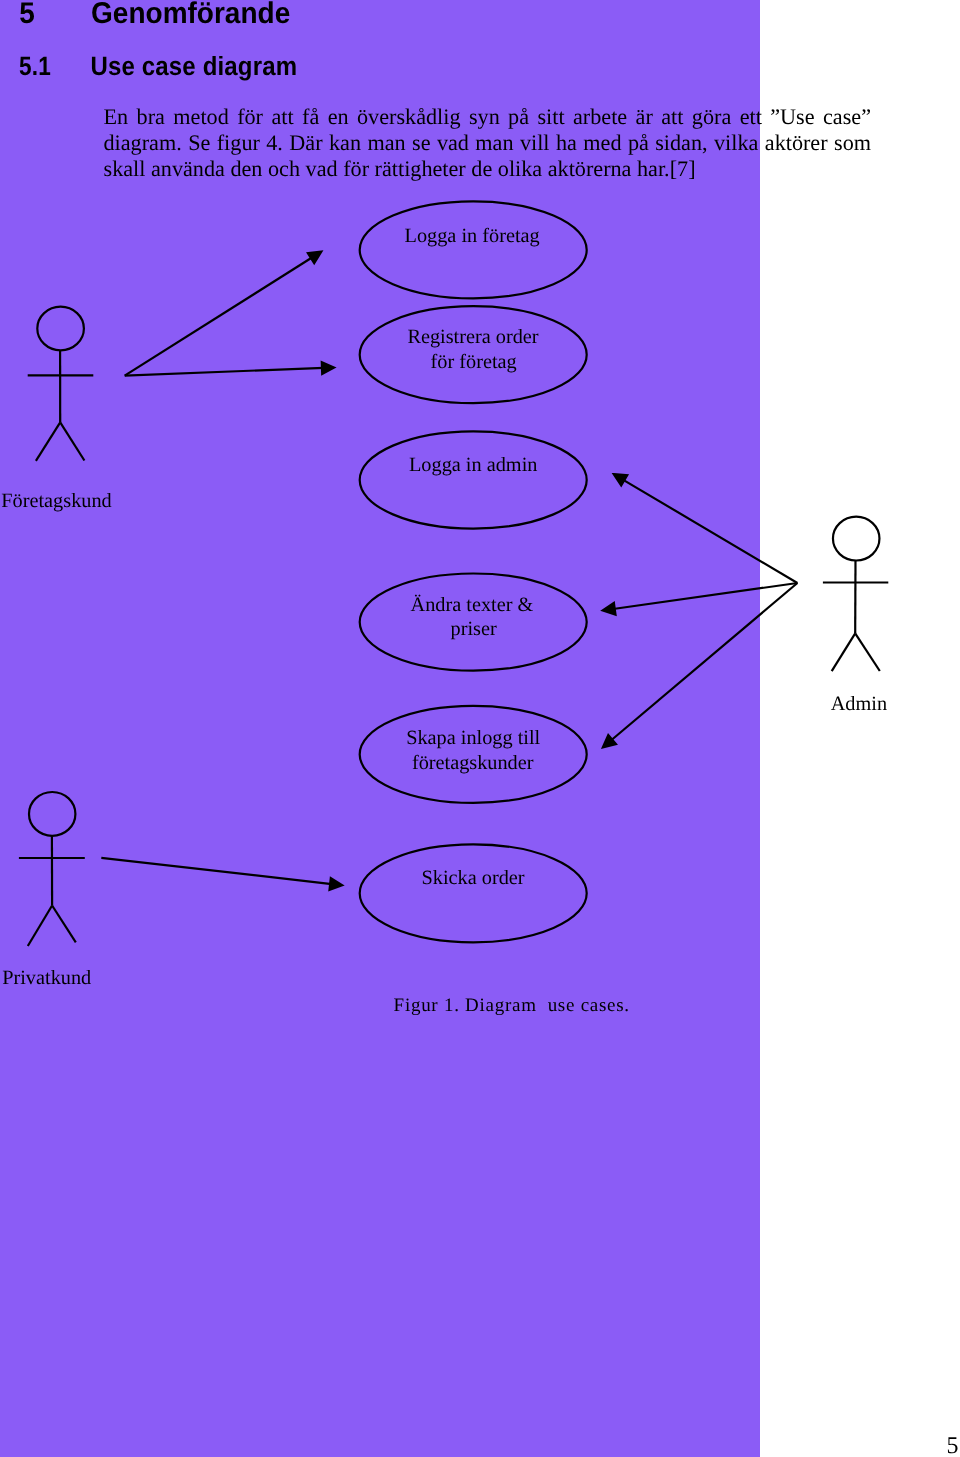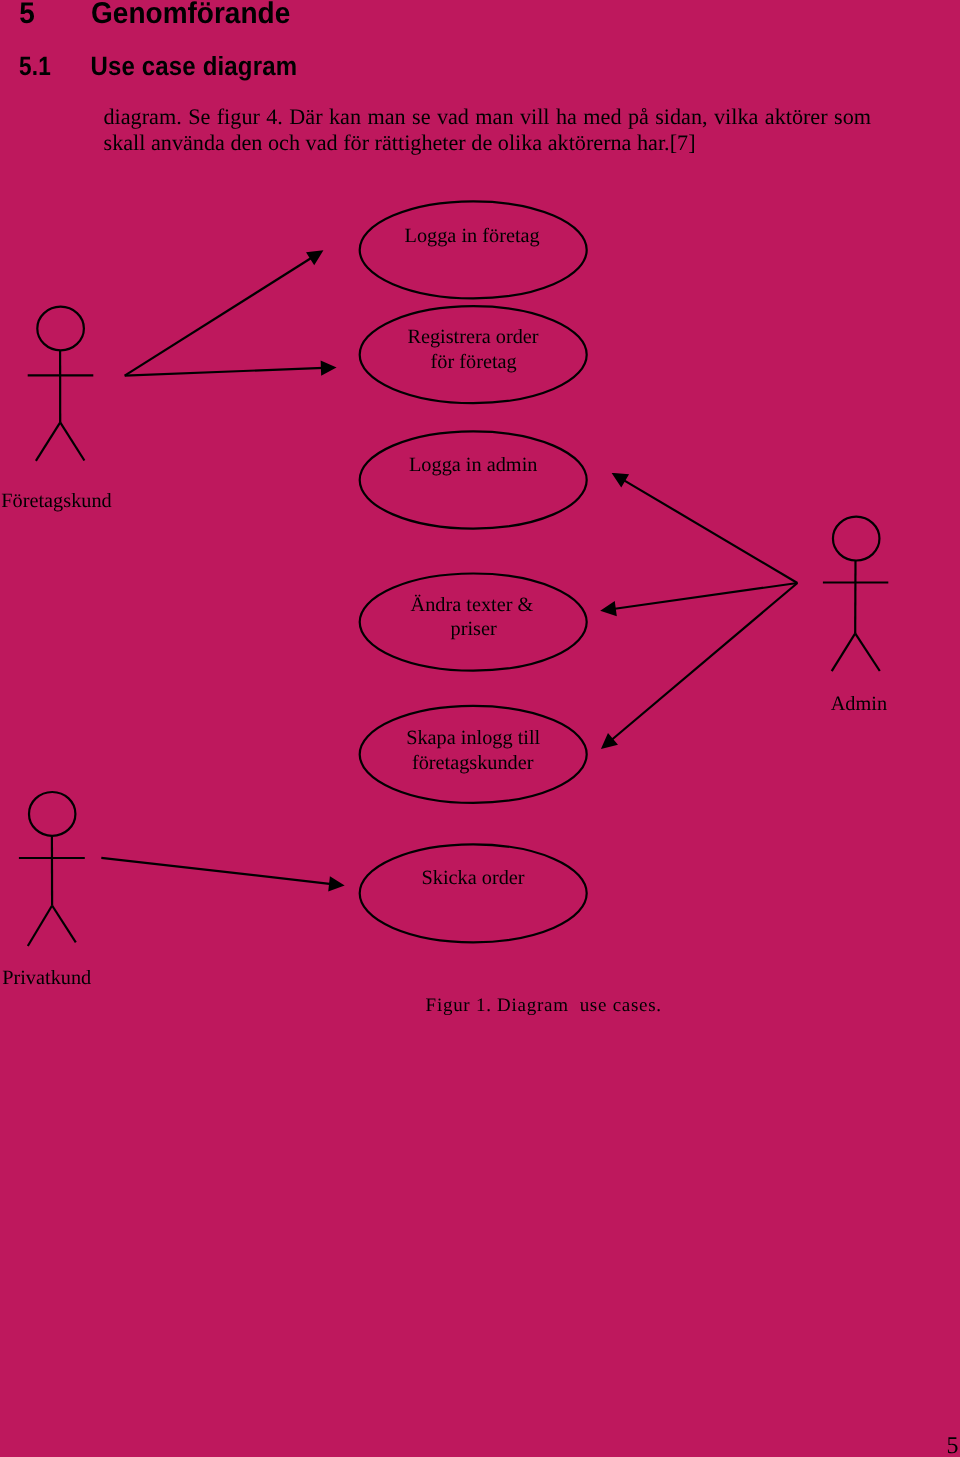--- a/index.html
+++ b/index.html
@@ -1,21 +1,21 @@
 <!DOCTYPE html>
 <html><head>
 <meta charset="utf-8">
 <title>Use case diagram</title>
 <style>
   *{-webkit-font-smoothing:antialiased;}
   html,body{margin:0;padding:0;background:#ffffff;}
   body{width:960px;height:1457px;position:relative;overflow:hidden;
        font-family:"Liberation Serif",serif;color:#000;
        -webkit-font-smoothing:antialiased;text-rendering:geometricPrecision;}
-  .page{position:absolute;left:0;top:0;width:960px;height:1457px;background:#be185d;}
+  .page{position:absolute;left:0;top:0;width:760px;height:1457px;background:#8b5cf6;}
 
   .heading{position:absolute;white-space:pre;
       font-family:"Liberation Sans",sans-serif;font-weight:bold;color:#000;
       transform-origin:left top;line-height:1;}
   .h1{left:19.3px;top:-2.5px;font-size:28px;transform:scaleY(1.07);}
   .h2{left:18.5px;top:53.8px;font-size:24px;transform:scaleY(1.1);letter-spacing:0.17px;}
   .heading .num{display:inline-block;transform-origin:left top;}
   .h1 .num{width:71.8px;transform:scaleX(1.0);}
   .h2 .num{width:71.9px;transform:scaleX(0.94);}
 
@@ -25,34 +25,35 @@
   .para > span{display:block;text-align:justify;text-align-last:justify;
         white-space:pre-wrap;}
   .para > span.last{text-align-last:left;}
 
   svg.diagram{position:absolute;left:0;top:0;width:960px;height:1100px;overflow:visible;}
   .uc-text{font-family:"Liberation Serif",serif;font-size:20.3px;fill:#000;text-anchor:middle;}
   .actor-label{font-family:"Liberation Serif",serif;font-size:20.3px;fill:#000;}
 
   .caption{position:absolute;left:393.6px;top:996.2px;
            font-family:"Liberation Serif",serif;font-size:19px;
-           line-height:1;letter-spacing:0.73px;white-space:pre;color:#000;margin-left:32px;}
+           line-height:1;letter-spacing:0.73px;white-space:pre;color:#000;}
   .pageno{position:absolute;left:946.5px;top:1434.2px;line-height:1;
           font-family:"Liberation Serif",serif;font-size:24px;color:#000;}
 </style>
 </head>
 <body>
 
 <div class="page">
 
   <div class="heading h1"><span class="num">5</span><span>Genomförande</span></div>
 
   <div class="heading h2"><span class="num">5.1</span><span>Use case diagram</span></div>
 
   <div class="para">
+    <span>En bra metod för att få en överskådlig syn på sitt arbete är att göra ett ”Use case”</span>
     <span>diagram. Se figur 4. Där kan man se vad man vill ha med på sidan, vilka aktörer som</span>
     <span class="last">skall använda den och vad för rättigheter de olika aktörerna har.[7]</span>
   </div>
 
   <svg class="diagram" viewBox="0 0 960 1100">
     <defs></defs>
     <g fill="none" stroke="#000" stroke-width="2.2">
 
       <ellipse cx="473.2" cy="249.9" rx="113.5" ry="48.5"></ellipse>
       <ellipse cx="473.2" cy="354.7" rx="113.5" ry="48.5"></ellipse>

